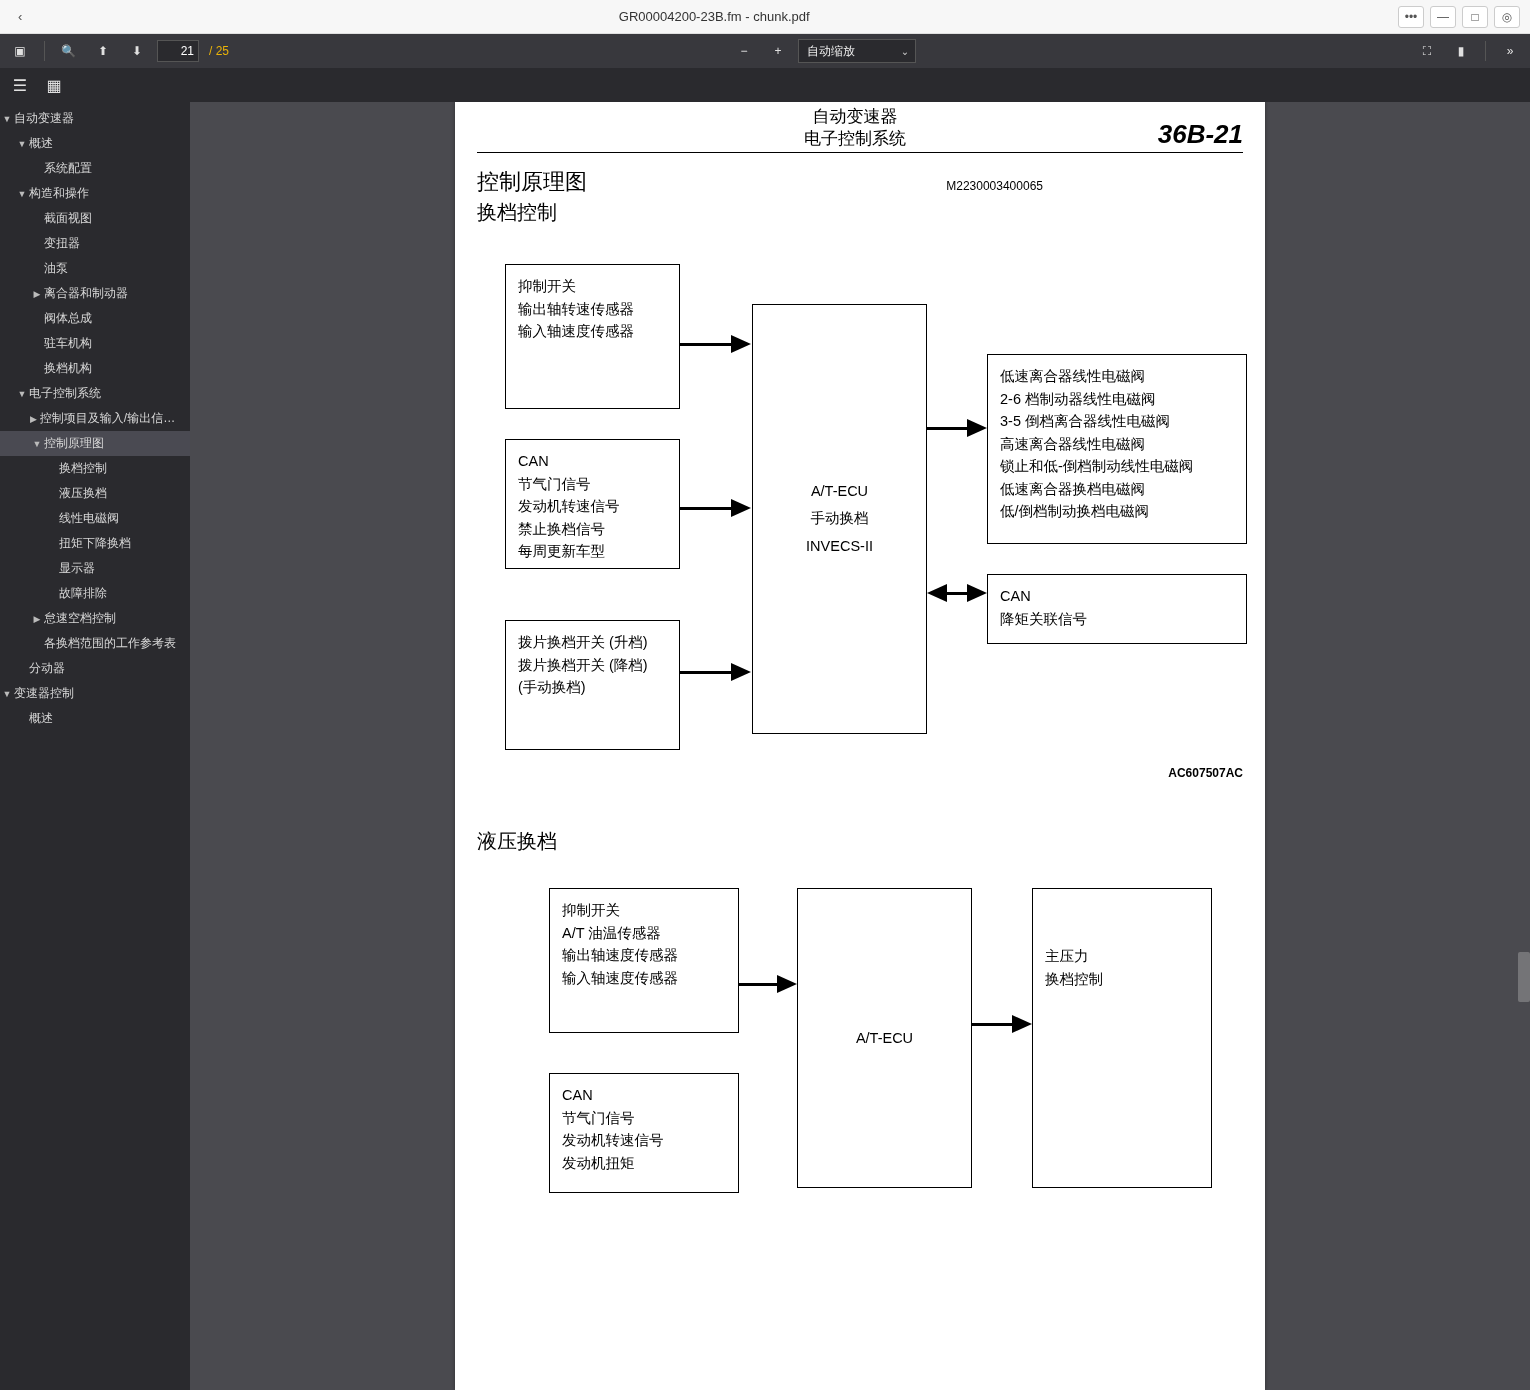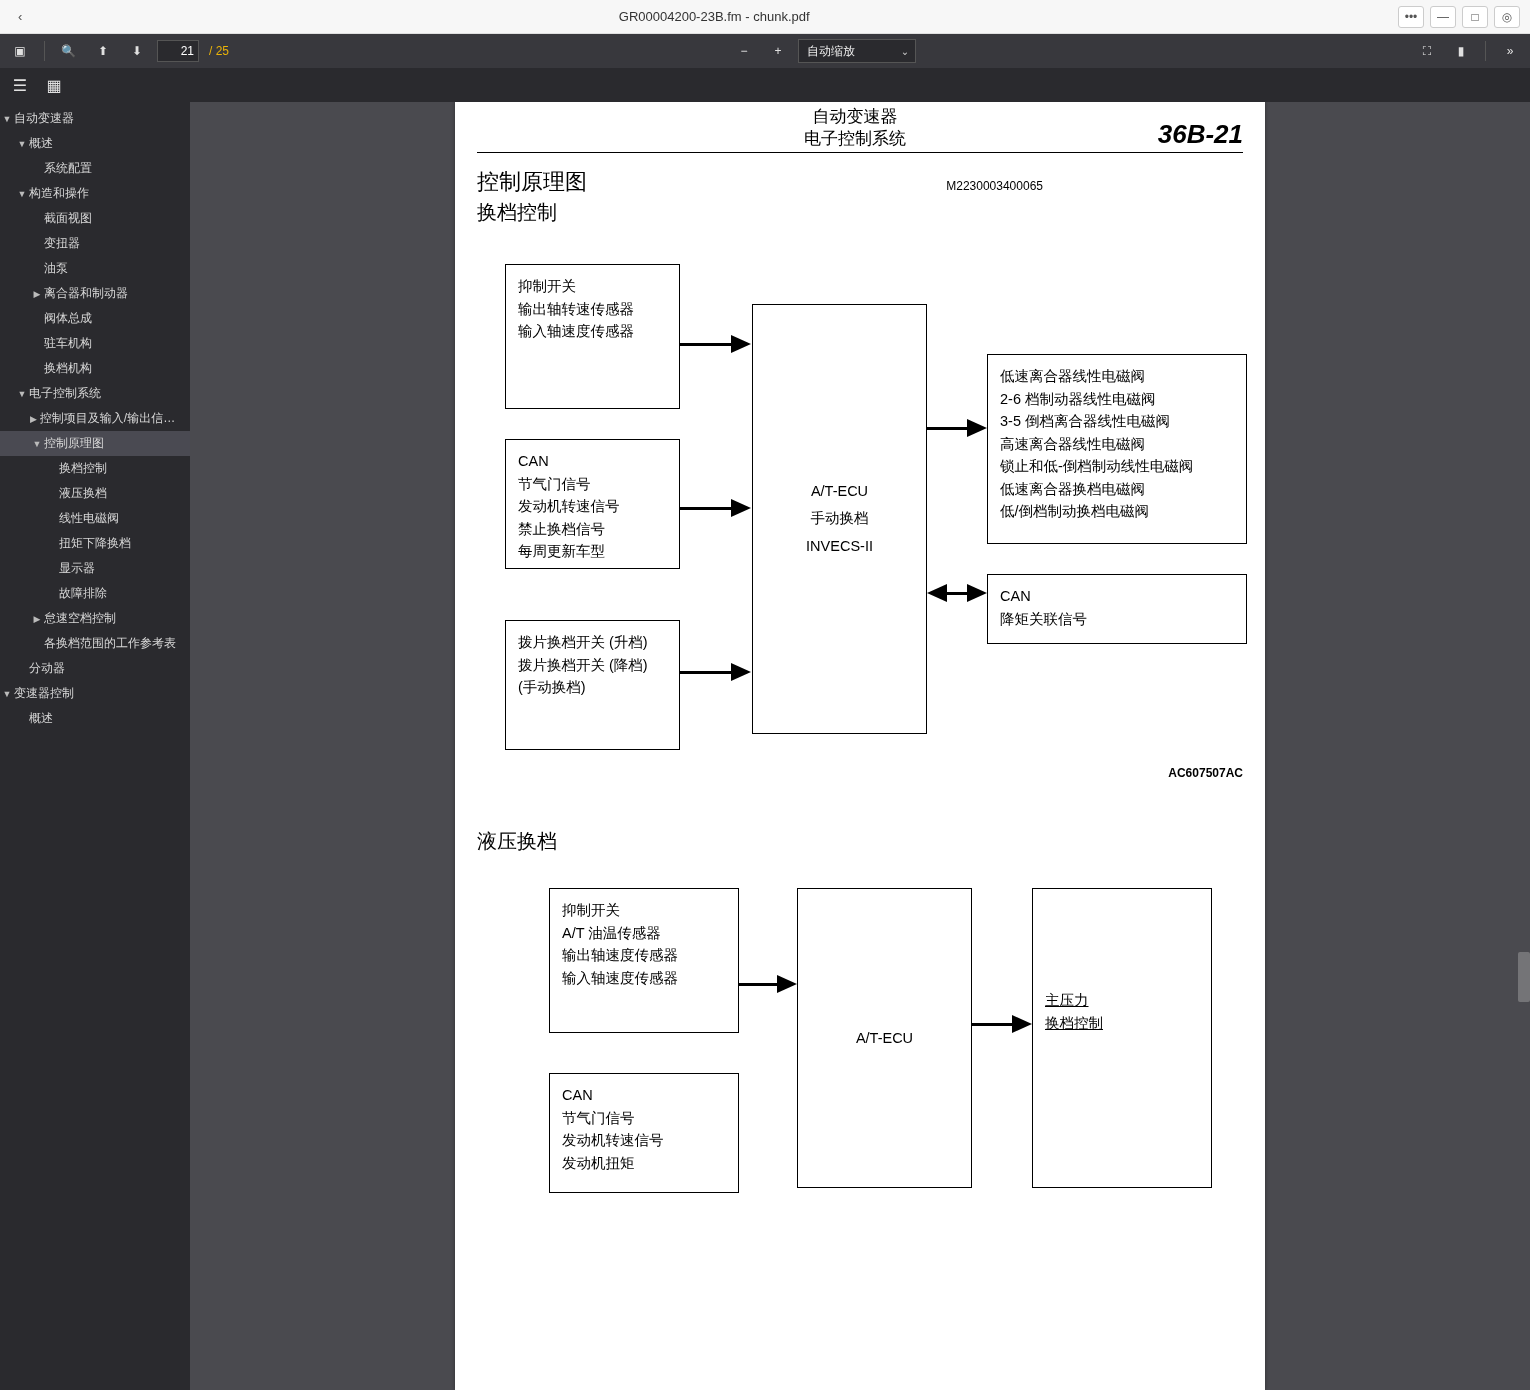--- a/index.html
+++ b/index.html
@@ -318,21 +318,21 @@
           </div>
         <div class="dbox" id="d2b2" style="left:72px; top:200px; width:190px; height:120px;">
             <div>CAN</div>
             <div>节气门信号</div>
             <div>发动机转速信号</div>
             <div>发动机扭矩</div>
           </div>
         <div class="dbox center" id="d2ecu" style="left:320px; top:15px; width:175px; height:300px;">
             <div>A/T-ECU</div>
           </div>
-        <div class="dbox" id="d2b3" style="left:555px; top:15px; width:180px; height:300px; padding-top:100px;text-decoration:underline;">
+        <div class="dbox" id="d2b3" style="left:555px; top:15px; width:180px; height:300px; padding-top:56px;">
             <div>主压力</div>
             <div>换档控制</div>
           </div>
 
         <div class="dline" style="left:262px; top:110px; width:38px; height:3px;"></div>
           <div class="arrow-r" style="left:300px; top:102px;"></div>
         <div class="dline" style="left:495px; top:150px; width:40px; height:3px;"></div>
           <div class="arrow-r" style="left:535px; top:142px;"></div>
       </div>
 

